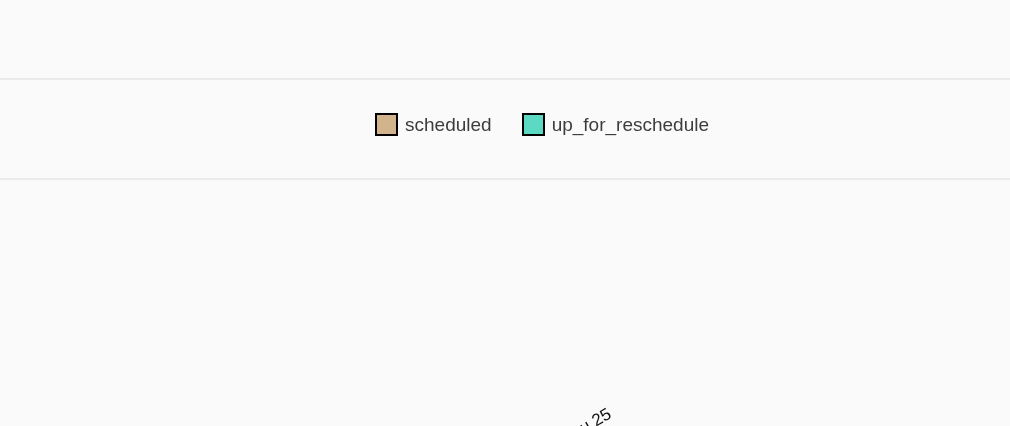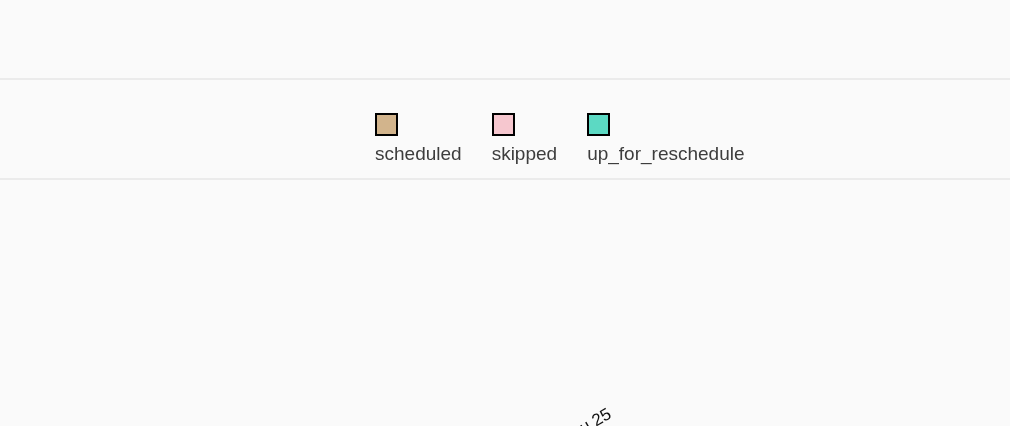--- a/index.html
+++ b/index.html
@@ -45,25 +45,24 @@
     position: absolute;
     left: 375px;
     top: 33px;
     display: flex;
     align-items: center;
     gap: 30px;
     white-space: nowrap;
   }
   .legend-item {
     display: flex;
-    align-items: flex-start;
+    align-items: flex-end;
     gap: 7px;
     font-size: 19px;
     color: #3d3d3d;
-    flex-direction: column;
   }
   .legend-swatch {
     width: 19px;
     height: 19px;
     border: 2px solid #000;
     flex: 0 0 auto;
   }
 
   .tick-label {
     position: absolute;
@@ -83,24 +82,20 @@
 
 <div class="topbar"></div>
 
 <div class="legendbar">
   <div class="legend" id="legend">
       <div class="legend-item">
         <span class="legend-swatch" style="background: rgb(210, 180, 140); border-color: rgb(0, 0, 0);"></span>
         <span style="color: rgb(61, 61, 61);">scheduled</span>
       </div>
       <div class="legend-item">
-        <span class="legend-swatch" style="background: rgb(246, 199, 207); border-color: rgb(0, 0, 0);"></span>
-        <span style="color: rgb(61, 61, 61);">skipped</span>
-      </div>
-      <div class="legend-item">
         <span class="legend-swatch" style="background: rgb(92, 217, 195); border-color: rgb(0, 0, 0);"></span>
         <span style="color: rgb(61, 61, 61);">up_for_reschedule</span>
       </div>
     </div>
 </div>
 
 <div class="main">
 
   <div class="tick-label">Thu 25</div>
 

